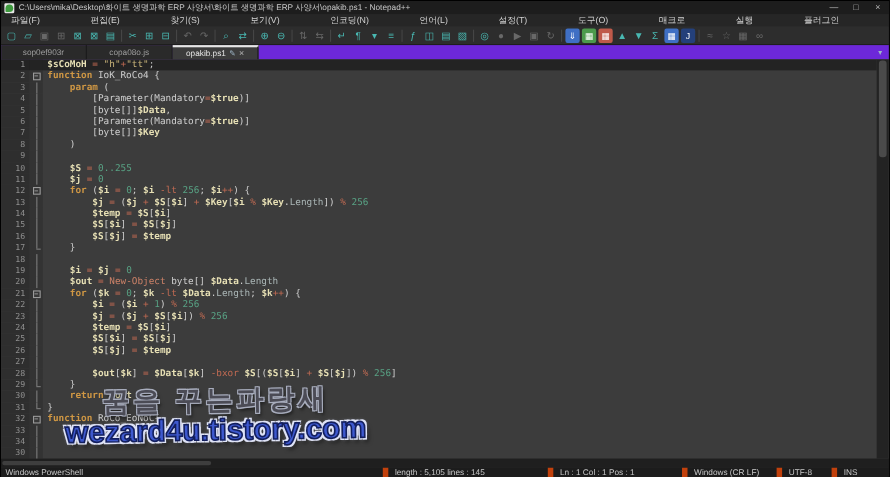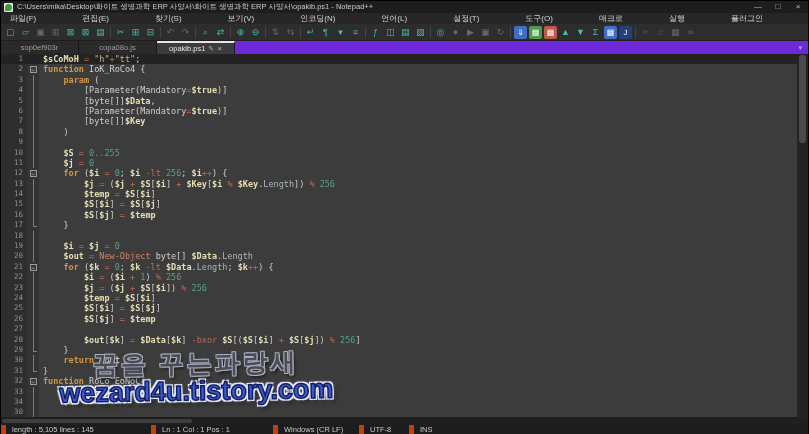--- a/index.html
+++ b/index.html
@@ -371,20 +371,21 @@
     <div class="vscroll">
       <div class="vthumb"></div>
     </div>
   </div>
 
   <div class="hscroll">
     <div class="hthumb"></div>
   </div>
 
   <div class="statusbar">
+    <span class="sb-seg sb-doc">Windows PowerShell</span>
     <span class="sb-seg sb-len">length : 5,105    lines : 145</span>
     <span class="sb-seg sb-pos">Ln : 1    Col : 1    Pos : 1</span>
     <span class="sb-seg sb-eol">Windows (CR LF)</span>
     <span class="sb-seg sb-enc">UTF-8</span>
     <span class="sb-seg sb-ins">INS</span>
   </div>
 
   <div class="watermark">
     <div class="wm1">꿈을 꾸는파랑새</div>
     <div class="wm2">wezard4u.tistory.com</div>

